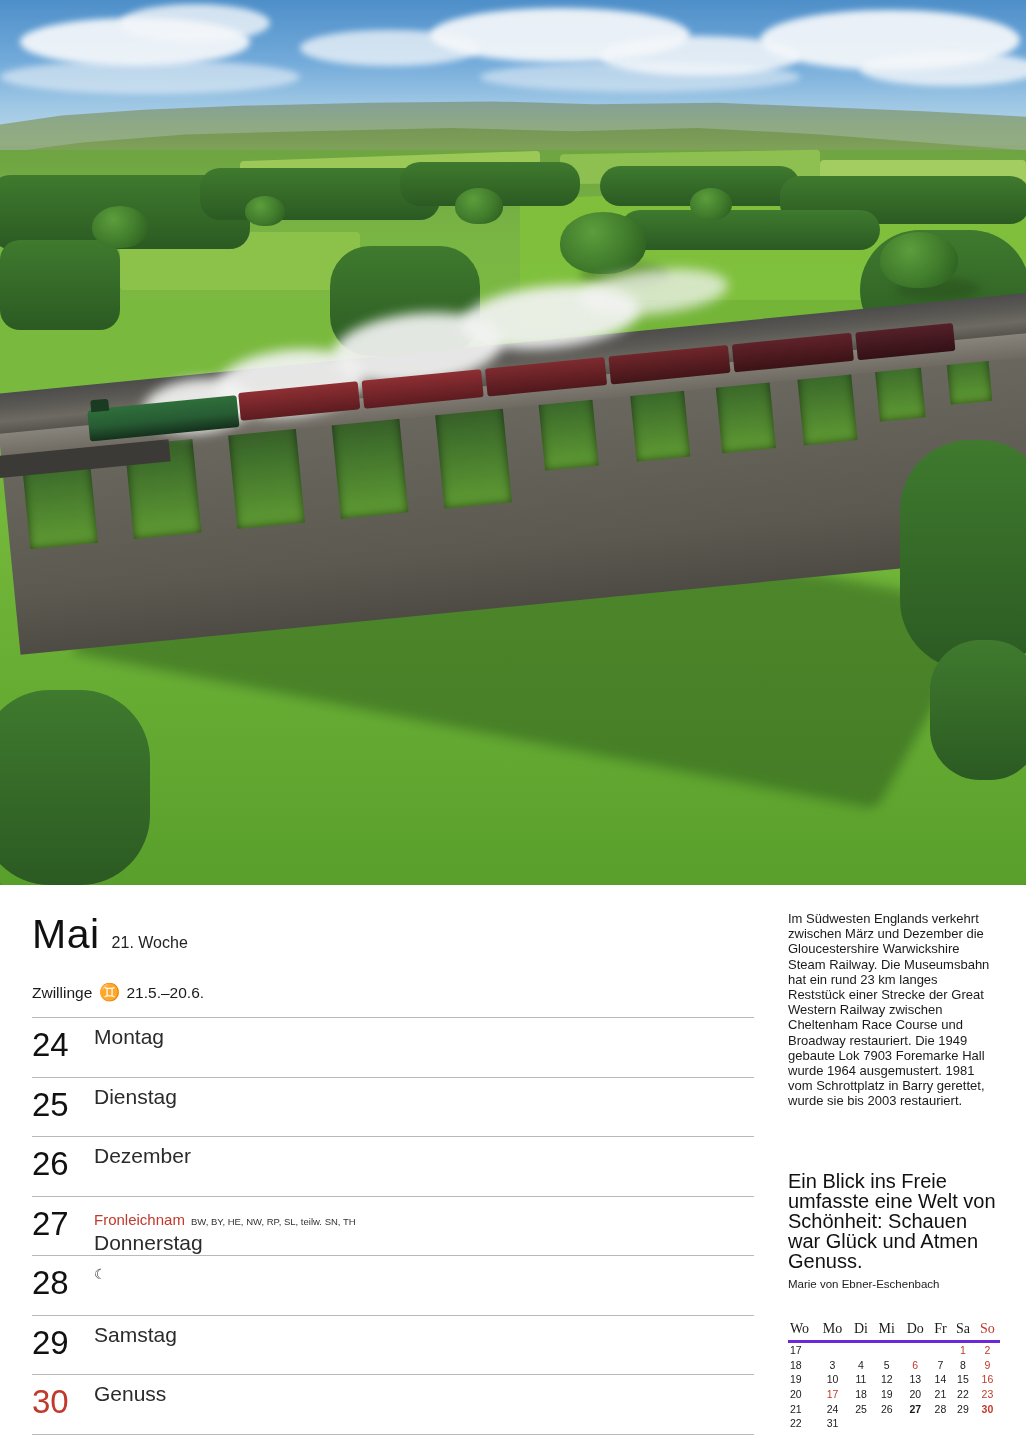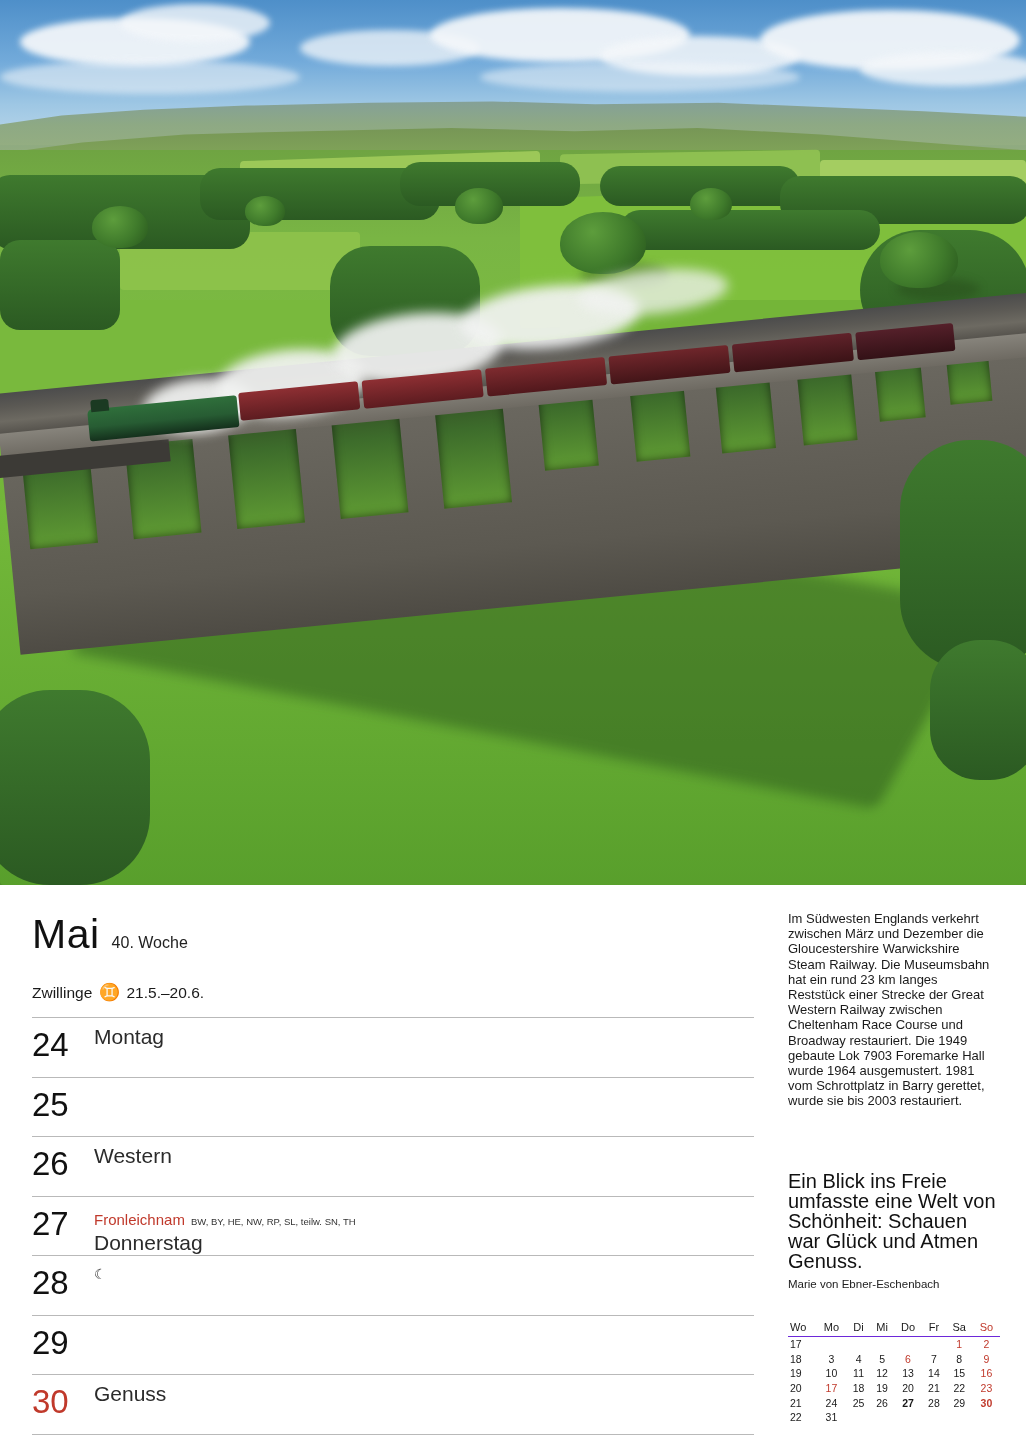--- a/index.html
+++ b/index.html
@@ -346,24 +346,25 @@
     width: 212px;
     font-size: 10.5px;
     color: #1a1a1a;
   }
   .minical table {
     border-collapse: collapse;
     width: 212px;
   }
   .minical th {
     font-weight: 400;
-    font-size: 11px;
+    font-size: 14px;
     text-align: center;
     padding: 1px 0 3px 0;
-    border-bottom: 1px solid #6d28d9;
+    border-bottom: 3px solid #6d28d9;
+    font-family: Liberation Serif, serif;
   }
   .minical td {
     text-align: center;
     padding: 1.3px 0;
     font-size: 10.5px;
     color: #1a1a1a;
   }
   .minical th.wo, .minical td.wo {
     text-align: left;
     padding-left: 2px;
@@ -462,46 +463,49 @@
     <div class="treeline tl11"></div>
     <div class="treeline tl12"></div>
     <div class="treeline tl10"></div>
   </div>
 
   <div class="cal">
 
     <div class="left-col">
       <div class="month-row">
         <div class="month">Mai</div>
-        <div class="week-no">40. Woche</div>
+        <div class="week-no">21. Woche</div>
       </div>
 
       <div class="zodiac-row">
         <span>Zwillinge</span>
         <span class="zodiac-sym">♊</span>
         <span>21.5.–20.6.</span>
       </div>
 
       <div class="days">
 
         <div class="day">
           <div class="num">24</div>
           <div class="labels">
             <div class="wd">Montag</div>
           </div>
         </div>
 
         <div class="day">
           <div class="num">25</div>
+          <div class="labels">
+            <div class="wd">Dienstag</div>
+          </div>
         </div>
 
         <div class="day">
           <div class="num">26</div>
           <div class="labels">
-            <div class="wd">Western</div>
+            <div class="wd">Dezember</div>
           </div>
         </div>
 
         <div class="day">
           <div class="num">27</div>
           <div class="labels">
             <div class="holiday-line">
               <span class="holiday">Fronleichnam</span><span class="holiday-states">BW, BY, HE, NW, RP, SL, teilw. SN, TH</span>
             </div>
             <div class="wd">Donnerstag</div>
@@ -510,20 +514,23 @@
 
         <div class="day">
           <div class="num">28</div>
           <div class="labels">
             <div class="moon">☾</div>
           </div>
         </div>
 
         <div class="day">
           <div class="num">29</div>
+          <div class="labels">
+            <div class="wd">Samstag</div>
+          </div>
         </div>
 
         <div class="day sunday">
           <div class="num">30</div>
           <div class="labels">
             <div class="wd">Genuss</div>
           </div>
         </div>
 
       </div>

